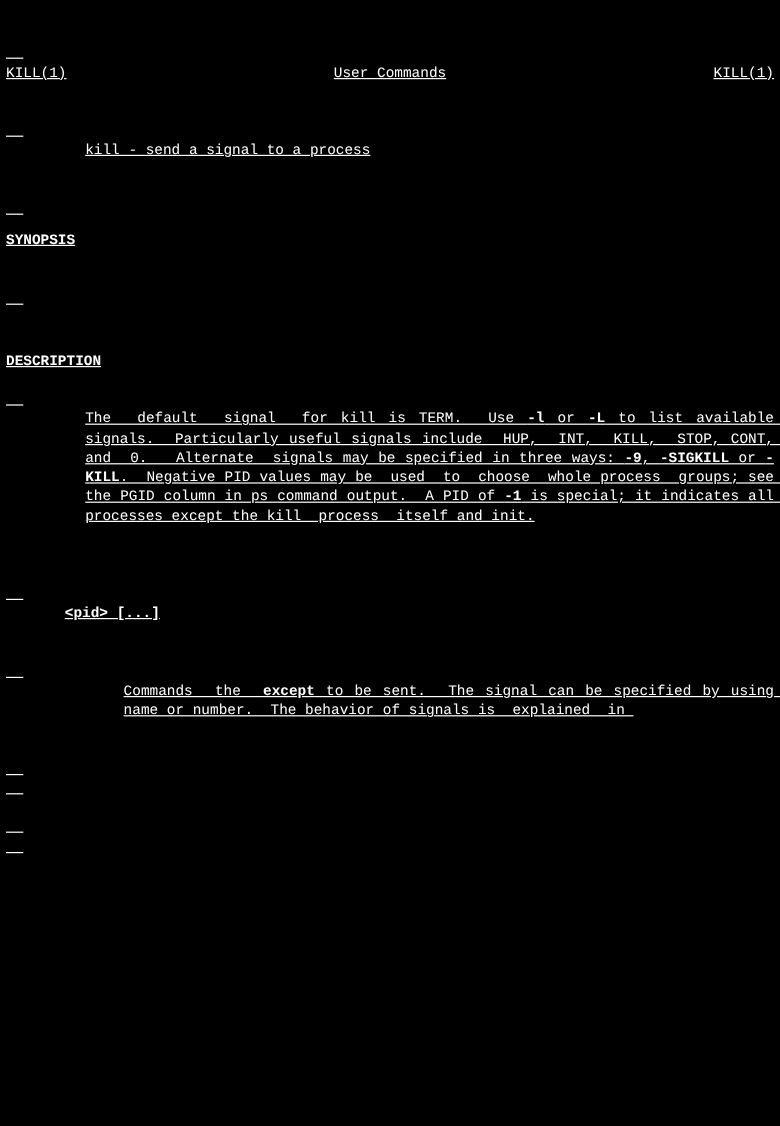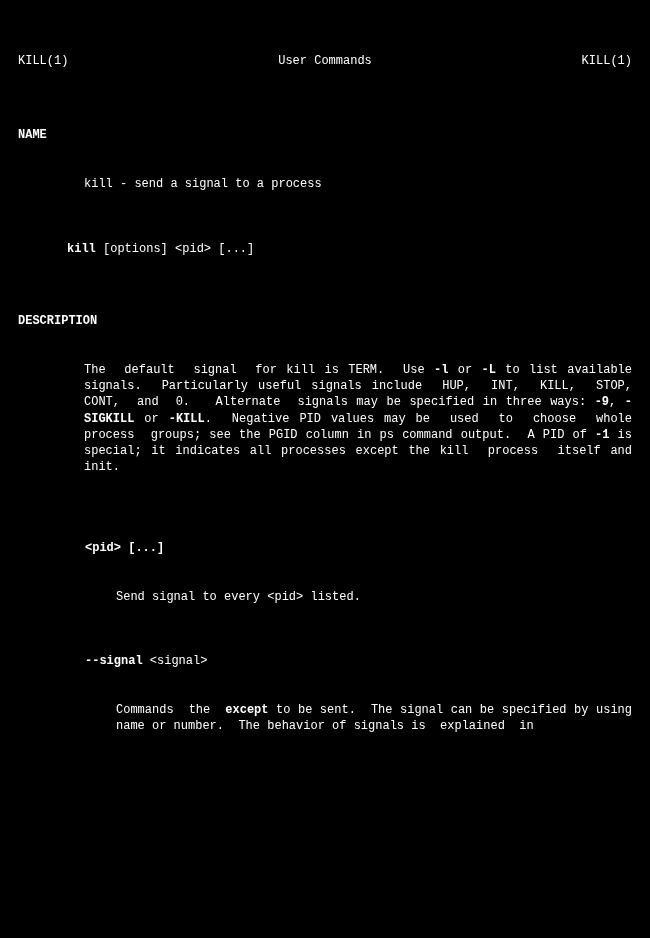--- a/index.html
+++ b/index.html
@@ -8,40 +8,41 @@
     background: #000;
     color: #fff;
     font-family: "Courier New", Courier, monospace;
     font-size: 12px;
     line-height: 1.35;
   }
   .page {
     width: 650px;
     height: 734px;
     box-sizing: border-box;
-    padding: 4px 18px;
+    padding: 4px 5px;
     white-space: pre-wrap;
     overflow: hidden;
+    text-decoration: underline;
   }
   .header-line {
     display: flex;
     justify-content: space-between;
   }
   .bold { font-weight: bold; }
   .sect {
     margin-top: 10px;
     font-weight: bold;
   }
   .para {
     margin-left: 66px;
     margin-top: 0;
     text-align: justify;
   }
   .opt-term {
-    margin-left: 67px;
+    margin-left: 49px;
     margin-top: 10px;
     font-weight: bold;
   }
   .opt-term .plain { font-weight: normal; }
   .opt-desc {
     margin-left: 98px;
     text-align: justify;
   }
   .syn {
     margin-left: 49px;
@@ -51,33 +52,30 @@
 <body>
 
 <div class="page">
 
   <div class="header-line">
     <span>KILL(1)</span>
     <span>User Commands</span>
     <span>KILL(1)</span>
   </div>
 
-  <div class="sect">NAME</div>
   <div class="para">kill - send a signal to a process</div>
 
-  <div class="syn"><span class="bold">kill</span><span> [options] &lt;pid&gt; [...]</span></div>
+  <div class="sect">SYNOPSIS</div>
 
-  <div class="sect" style="margin-top:8px">DESCRIPTION</div>
+  <div class="sect" style="margin-top:36px">DESCRIPTION</div>
   <div class="para"><span>The  default  signal  for kill is TERM.  Use </span><span class="bold">-l</span><span> or </span><span class="bold">-L</span><span> to list available signals.  Particularly useful signals include  HUP,  INT,  KILL,  STOP, CONT,  and  0.   Alternate  signals may be specified in three ways: </span><span class="bold">-9</span><span>, </span><span class="bold">-SIGKILL</span><span> or </span><span class="bold">-KILL</span><span>.  Negative PID values may be  used  to  choose  whole process  groups; see the PGID column in ps command output.  A PID of </span><span class="bold">-1</span><span> is special; it indicates all processes except the kill  process  itself and init.</span></div>
 
 
   <div class="opt-term" style="margin-top:0">&lt;pid&gt; [...]</div>
-  <div class="opt-desc">Send signal to every &lt;pid&gt; listed.</div>
 
-  <div class="opt-term" style="margin-top:0"><span>--signal</span><span class="plain"> &lt;signal&gt;</span></div>
   <div class="opt-desc"><span>Commands  the  </span><span class="bold">except</span><span> to be sent.  The signal can be specified by using name or number.  The behavior of signals is  explained  in </span></div>
 
   
   
 
   
   
 
   
   

